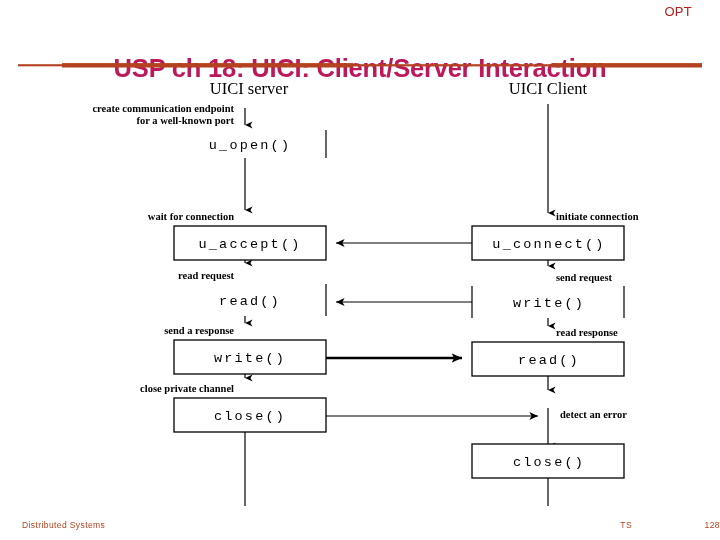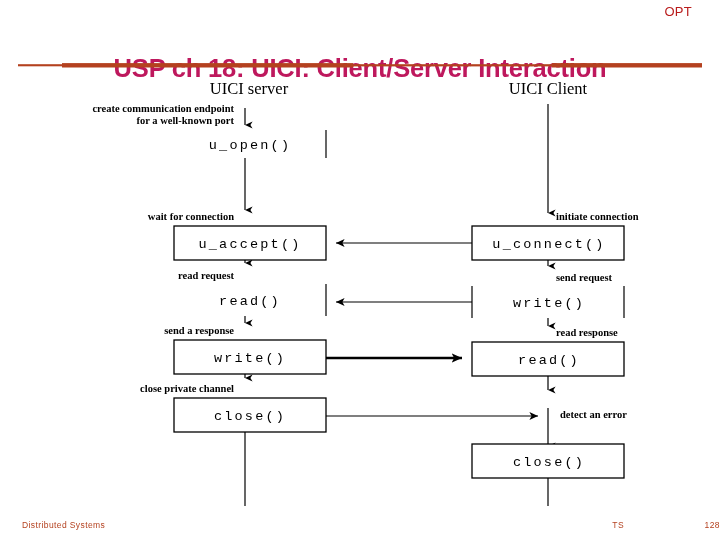--- a/index.html
+++ b/index.html
@@ -43,21 +43,21 @@
   .bx-none{stroke:none;fill:#ffffff;}
 
   
   .foot{
     position:absolute;bottom:10px;
     font-family:"Liberation Sans", sans-serif;
     font-size:8.5px;color:#b4411f;letter-spacing:.4px;text-align:right;
   }
   #foot-left{left:22px;}
   #foot-center{left:0;right:0;}
-  #foot-right{right:96px;}
+  #foot-right{right:88px;}
 </style>
 </head>
 <body>
 
 <div class="slide">
 
   <div id="opt-label">OPT</div>
 
   <div id="slide-title">USP ch 18: UICI: Client/Server Interaction</div>
 

